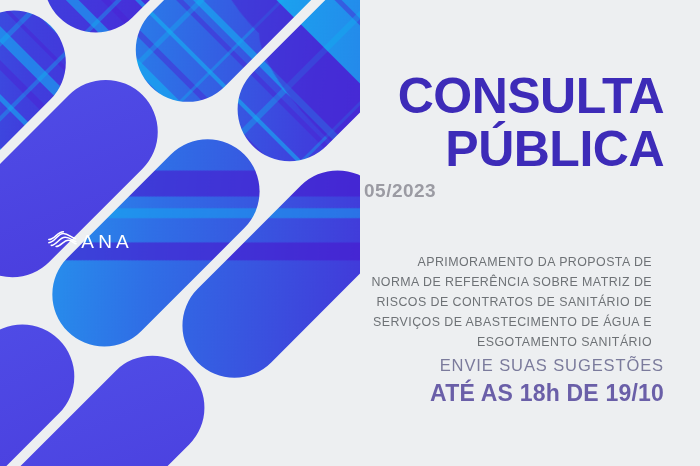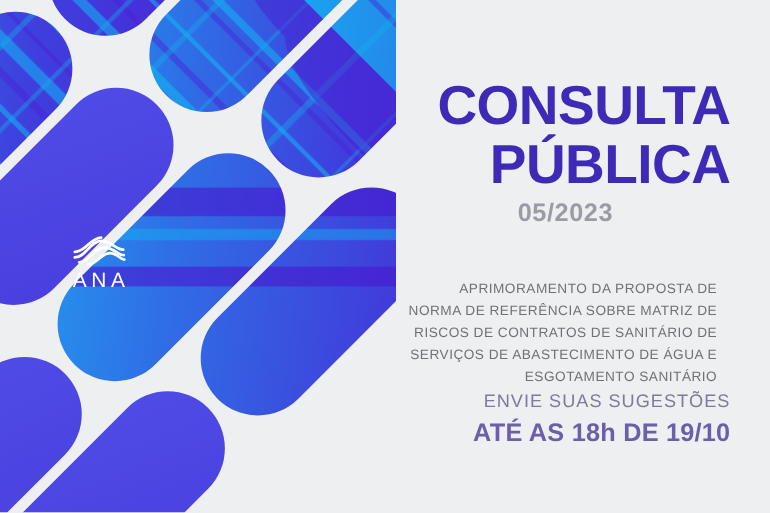--- a/index.html
+++ b/index.html
@@ -17,21 +17,21 @@
   
   #graphic{
     position:absolute;left:0;top:0;width:360px;height:466px;
     overflow:hidden;
   }
   #graphic svg{display:block;width:360px;height:466px;}
 
   
   #ana-logo{
     position:absolute;left:47px;top:196px;width:86px;height:86px;
-    display:flex;flex-direction:column;align-items:center;justify-content:center;
+    display:flex;align-items:center;justify-content:center;
     pointer-events:none;
   }
   #ana-logo .wave{width:50px;height:28px;display:block;}
   #ana-logo .ana-word{
     color:#ffffff;font-size:19px;letter-spacing:4.2px;
     font-weight:400;line-height:1;margin-top:4px;margin-left:4px;
     font-family:"Liberation Sans","DejaVu Sans",sans-serif;
   }
 
   
@@ -47,24 +47,24 @@
     line-height:0.98;
     letter-spacing:-0.5px;
     margin:0;
     text-align:right;
     white-space:nowrap;
   }
   .title-line.l2{margin-top:4px;}
   #edition{
     color:#9b9ba3;
     font-weight:bold;
-    font-size:23px;
+    font-size:19px;
     letter-spacing:0.5px;
     margin:6px 0 0 0;
-    text-align:center;
+    text-align:left;
   }
 
   #subject{
     position:absolute;right:36px;top:224px;width:302px;
     color:#6e7276;
     font-size:12.4px;
     line-height:1.62;
     letter-spacing:0.45px;
     text-align:right;
     margin:12px;

